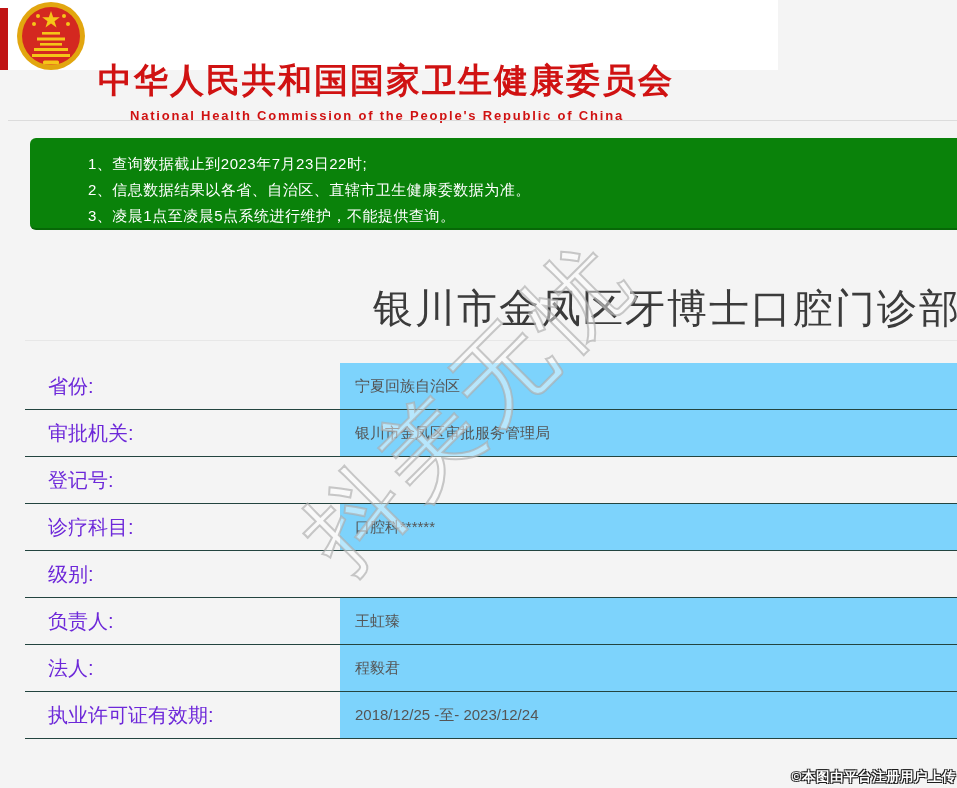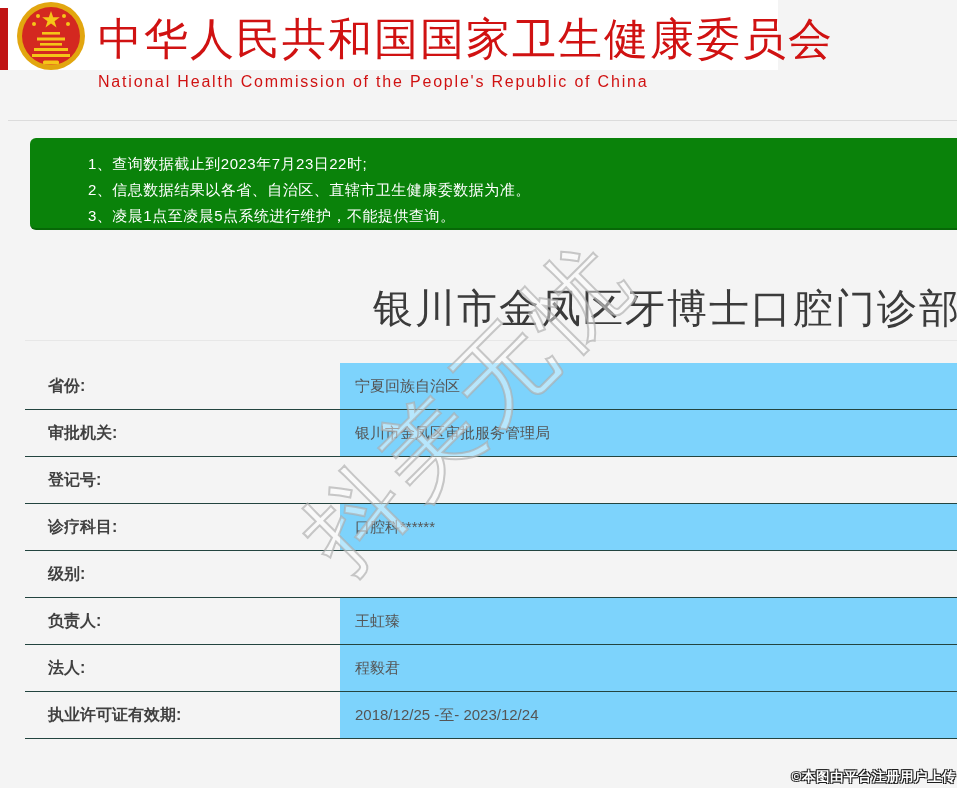--- a/index.html
+++ b/index.html
@@ -17,25 +17,26 @@
     background:#ffffff;
     display:flex; align-items:center;
   }
   .edge-strip {
     position:absolute; left:0; top:8px; width:8px; height:62px;
     background:#c01414;
   }
   .emblem { position:absolute; left:16px; top:1px; width:70px; height:70px; }
   .header-titles { position:absolute; left:98px; top:10px; white-space:nowrap; }
   .header-title-cn {
-    font-size:44px; font-weight:400; color:#d01212; letter-spacing:2px;
+    font-size:34px; font-weight:700; color:#d01212; letter-spacing:2px;margin-top:48px;
   }
   .header-title-en {
-    margin-top:4px; font-size:16px; font-weight:400; color:#d01212;
+    margin-top:4px; font-size:13px; font-weight:700; color:#d01212;
     letter-spacing:1.8px;
+    margin-left:32px;
   }
 
   .top-divider {
     position:absolute; left:8px; right:0; top:120px; height:1px; background:#dcdcdc;
   }
 
   
   .notice {
     position:absolute; left:30px; top:138px; width:940px; height:92px;
     background:#0a820a; border-bottom:2px solid #076807; border-radius:6px;
@@ -61,21 +62,21 @@
   
   .info-table {
     position:absolute; left:25px; top:363px; width:calc(100% - 25px);
   }
   .row {
     display:flex; height:47px; border-bottom:1px solid #23443f;
   }
   .cell { display:flex; align-items:center; }
   .cell.label {
     width:315px; padding-left:23px;
-    font-size:16px; font-weight:700; color:#404040;
+    font-size:20px; font-weight:400; color:#6d28d9;
   }
   .cell.value {
     flex:1; background:#7dd3fc; padding-left:15px;
     font-size:15px; color:#555555;
   }
 
   
   .watermark {
     position:absolute; left:255px; top:352px; width:430px; height:110px;
     display:flex; justify-content:center; align-items:center;

